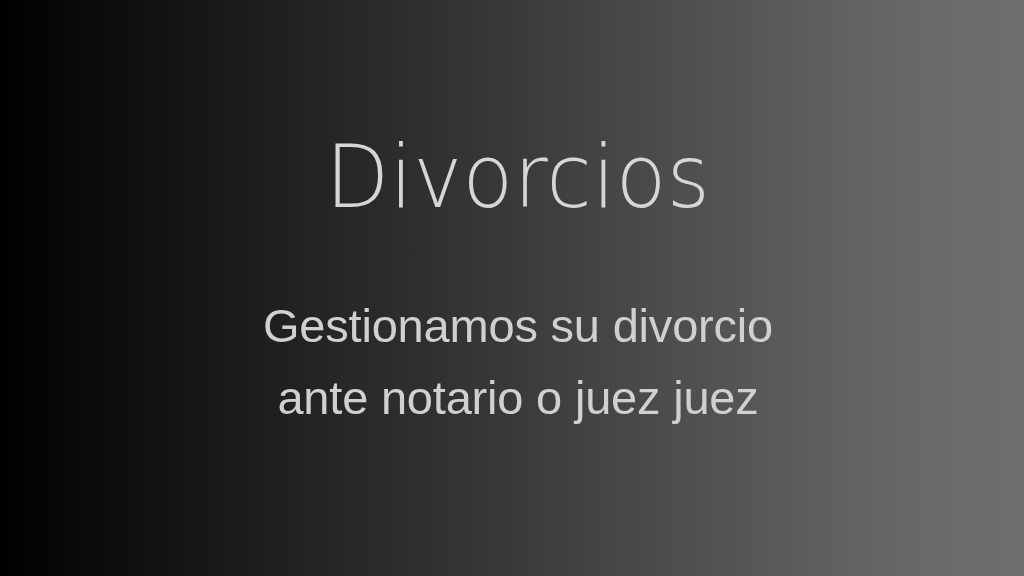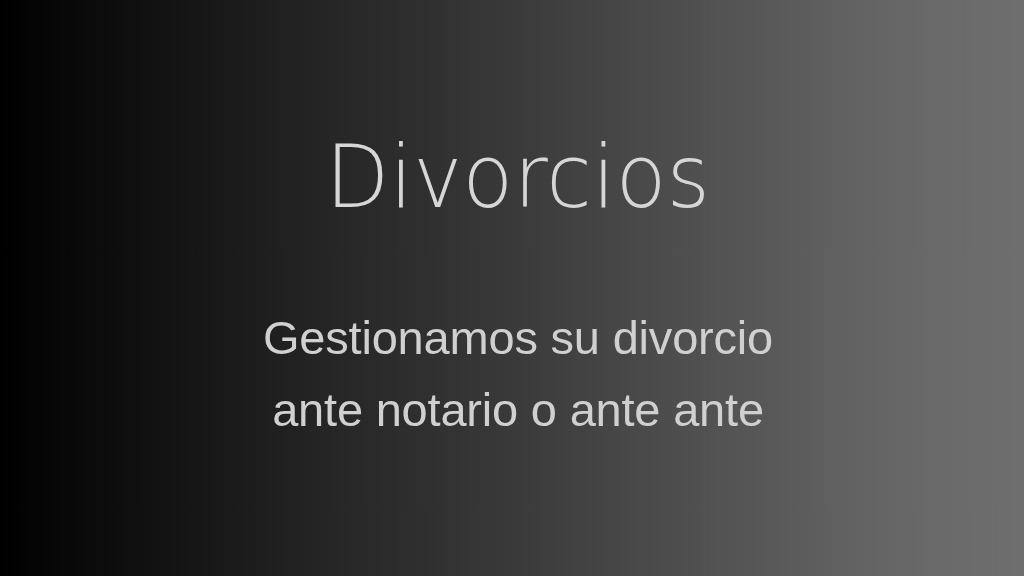--- a/index.html
+++ b/index.html
@@ -77,21 +77,21 @@
     font-weight: 300;
     line-height: 1.0;
     letter-spacing: 0.5px;
     color: #d6d6d6;
     white-space: nowrap;
     transform: scaleX(0.94);
     transform-origin: center center;
   }
 
   .slide-subtitle {
-    margin: 12px;
+    margin: 0;
     position: absolute;
     top: 290px;
     left: 0;
     right: 0;
     text-align: center;
     font-family: "Liberation Sans", "DejaVu Sans", sans-serif;
     font-size: 47px;
     font-weight: 400;
     line-height: 72px;
     letter-spacing: -0.2px;
@@ -107,17 +107,17 @@
 <body>
 
 <div class="slide">
 
   <div class="text-stack">
 
     <h1 class="slide-title">Divorcios</h1>
 
     <div class="slide-subtitle">
       <span class="subtitle-line">Gestionamos su divorcio</span>
-      <span class="subtitle-line">ante notario o ante ante</span>
+      <span class="subtitle-line">ante notario o juez juez</span>
     </div>
 
   </div>
 </div>
 
 </body></html>

